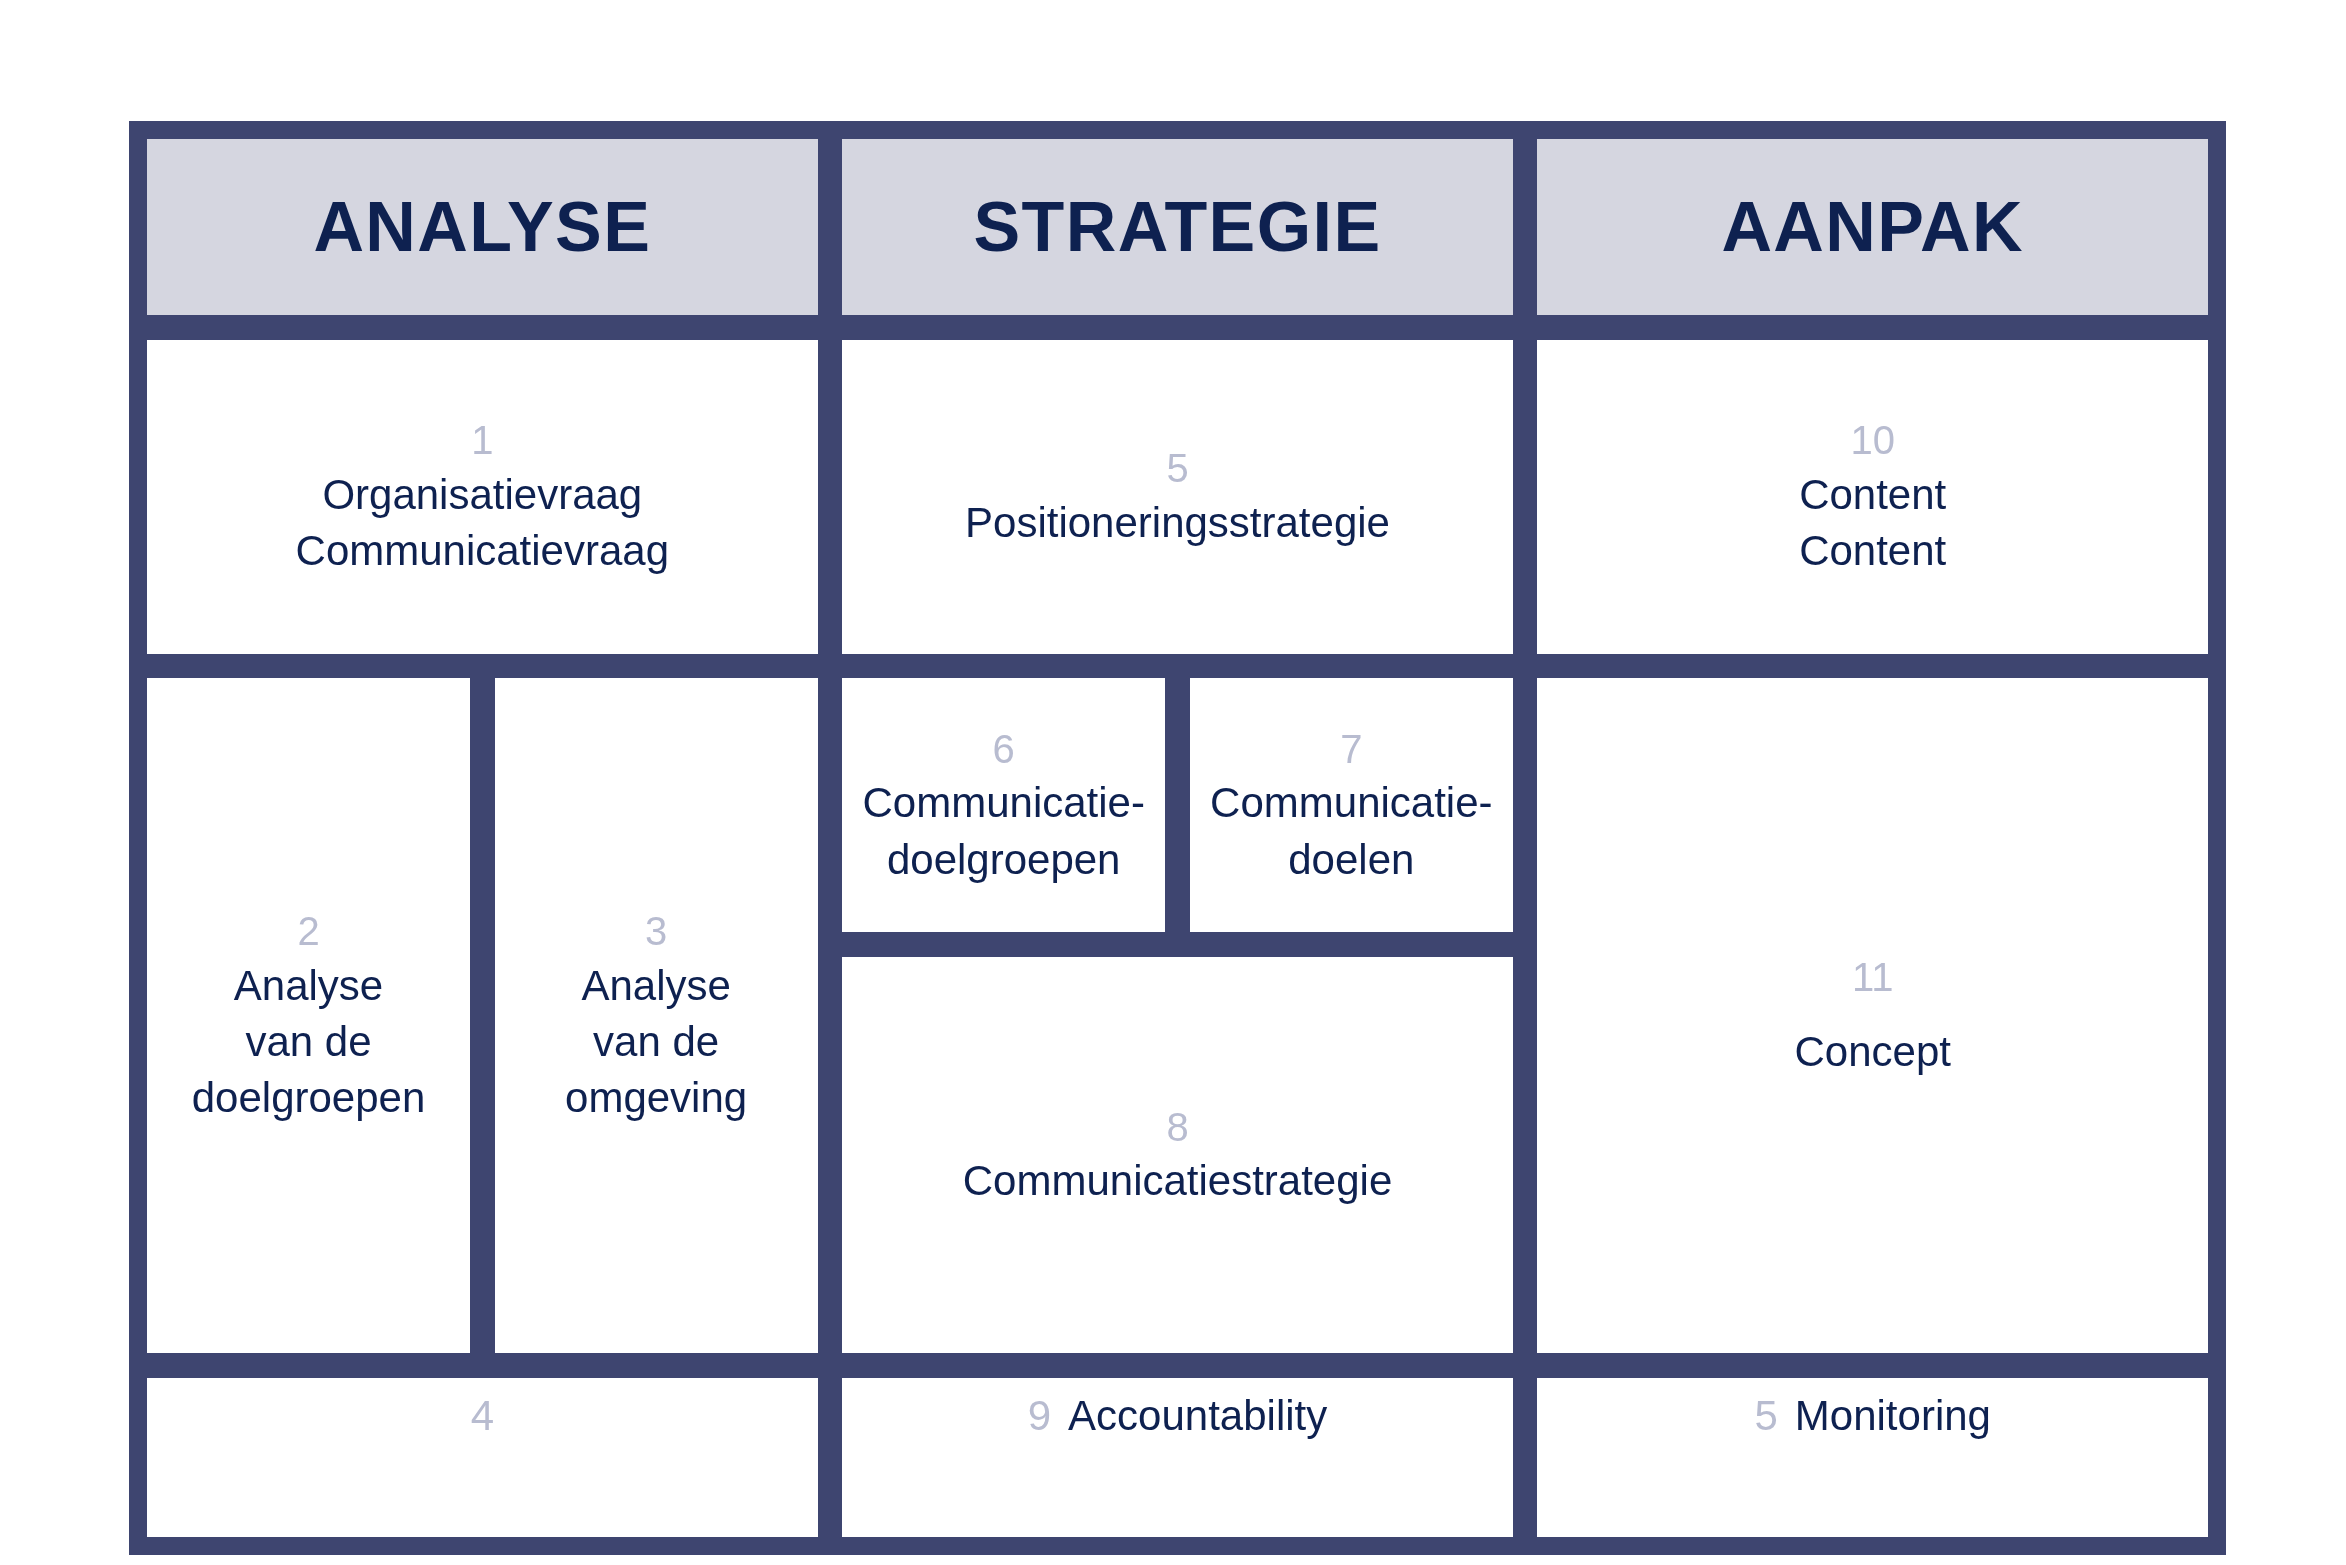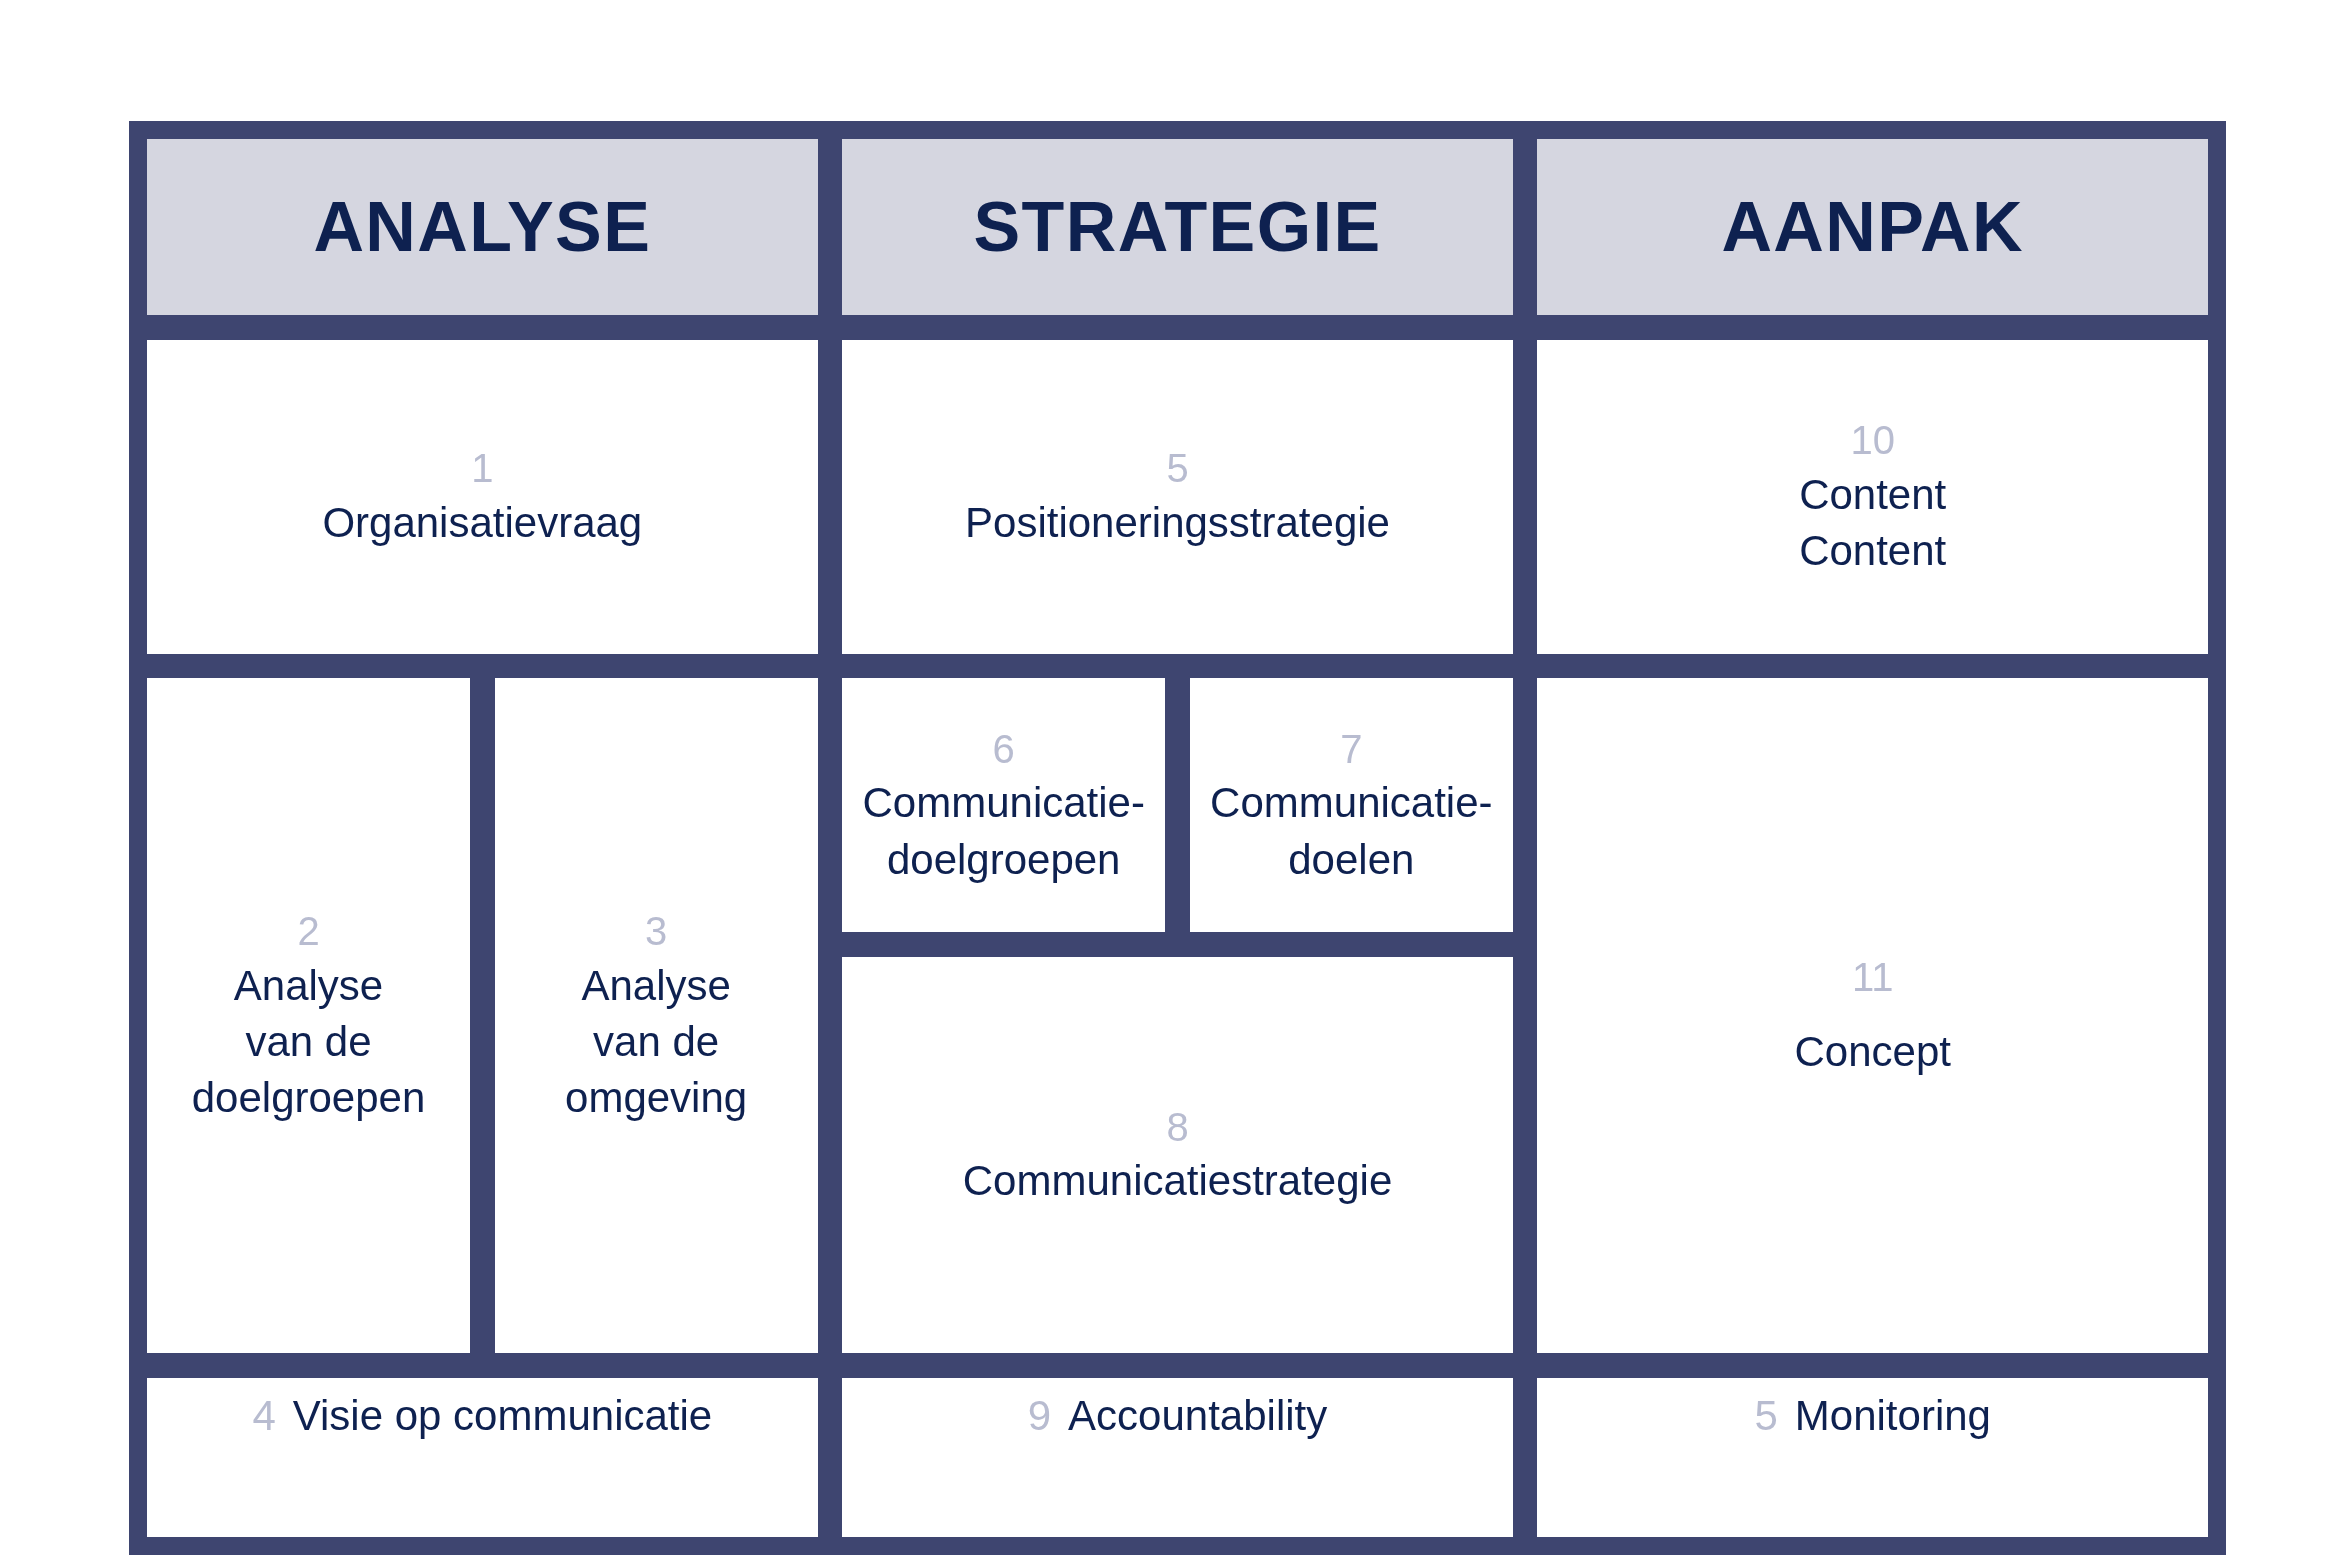--- a/index.html
+++ b/index.html
@@ -121,20 +121,21 @@
   <div class="column">
 
     <div class="col-header">
       <span class="col-header-text">ANALYSE</span>
     </div>
 
     <div class="card row-top">
       <span class="card-num">1</span>
       <span class="card-label">
         <span class="ln">Organisatievraag</span>
+        <span class="ln">Communicatievraag</span>
       </span>
     </div>
 
     <div class="pair row-mid">
       <div class="card">
         <span class="card-num">2</span>
         <span class="card-label">
           <span class="ln">Analyse</span>
           <span class="ln">van de</span>
           <span class="ln">doelgroepen</span>
@@ -145,21 +146,20 @@
         <span class="card-label">
           <span class="ln">Analyse</span>
           <span class="ln">van de</span>
           <span class="ln">omgeving</span>
         </span>
       </div>
     </div>
 
     <div class="card inline row-bottom">
       <span class="card-num">4</span>
-      <span class="card-label">Visie op communicatie</span>
     </div>
   </div>
 
   <div class="column">
 
     <div class="col-header">
       <span class="col-header-text">STRATEGIE</span>
     </div>
 
     <div class="card row-top">

